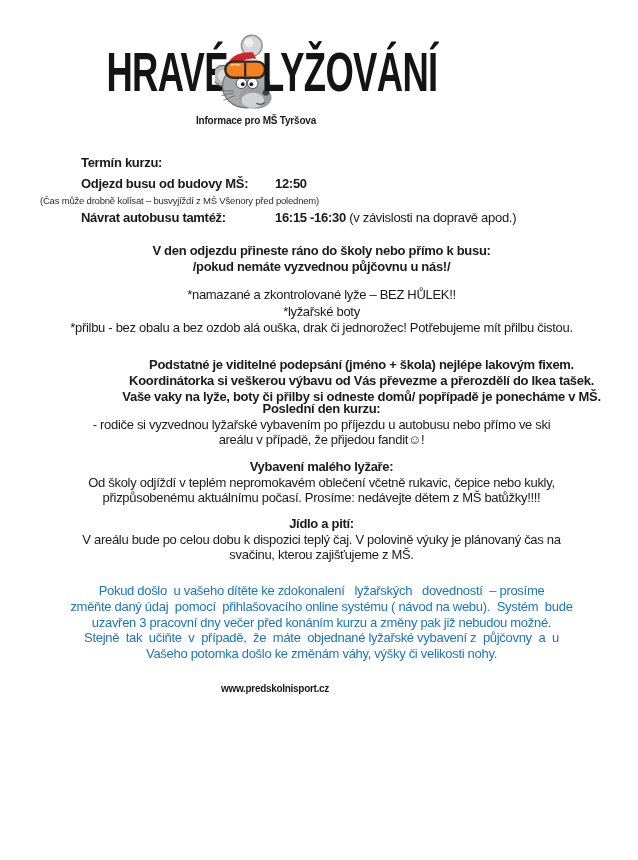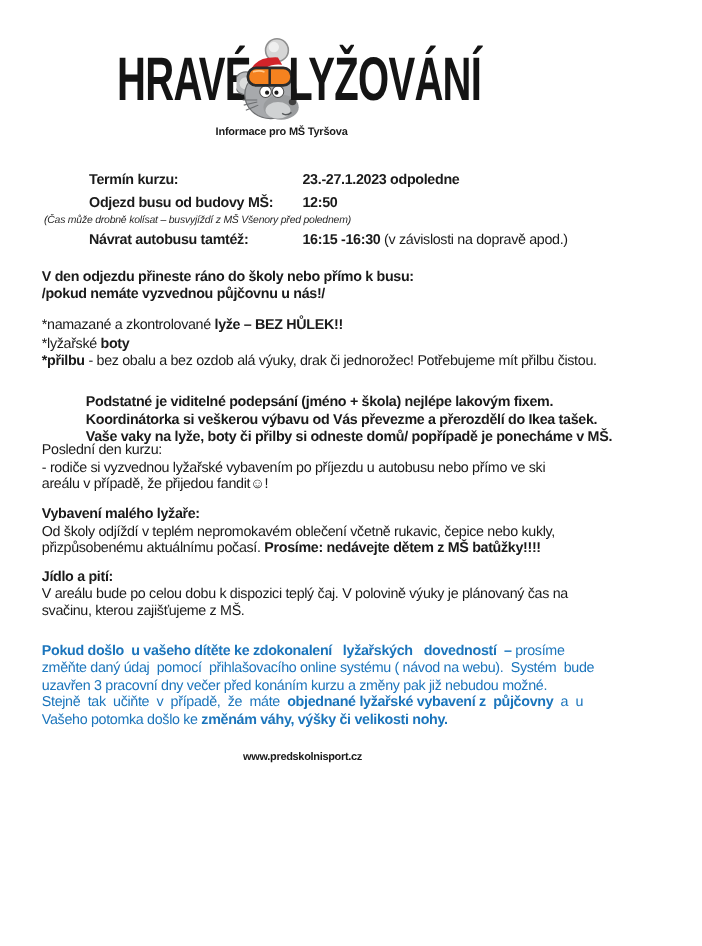--- a/index.html
+++ b/index.html
@@ -3,53 +3,53 @@
 <meta charset="utf-8">
 <style>
   * { margin:0; padding:0; box-sizing:border-box; }
   html,body { background:#ffffff; }
   .page {
     position:relative; width:638px; height:860px; background:#ffffff;
     font-family:"Liberation Sans","DejaVu Sans",sans-serif;
     color:#1a1a1a; overflow:hidden;
     font-size:13px; letter-spacing:-0.3px; line-height:15.6px;
   }
-  .b { font-weight:bold;margin-top:44px; }
+  .b { font-weight:normal;margin-top:44px; }
 
   
   .title-word{
     position:absolute; top:44px; font-size:56px; line-height:56px;
     font-weight:bold; color:#141414; letter-spacing:-1px; white-space:nowrap;
   }
   .tw-left  { right:410px; transform:scaleX(0.65); transform-origin:right center; }
   .tw-right { left:262px;  transform:scaleX(0.65); transform-origin:left  center; }
   .mascot { position:absolute; left:215px; top:34px; width:66px; height:76px; }
   .subtitle{
     position:absolute; top:97px; left:0; width:512px; text-align:center;
     font-weight:bold; font-size:10px; letter-spacing:-0.2px;margin-top:16px;
   }
 
   
   .schedule { position:absolute; left:40px; top:152px; width:565px; }
   .sched-row { display:flex; height:21px; line-height:21px; }
   .sched-label { width:194px; font-weight:bold; flex:0 0 194px;margin-left:41px; }
   .sched-value { font-weight:bold; }
-  .sched-note { font-size:9.5px; line-height:13px; letter-spacing:-0.2px; color:#2a2a2a;font-style:italic; }
+  .sched-note { font-size:9.5px; line-height:13px; letter-spacing:-0.2px; color:#2a2a2a; }
   .sched-rest { font-weight:normal; }
 
   
-  .sec { position:absolute; left:38px; width:567px; }
+  .sec { position:absolute; left:38px; width:567px;text-align:center; }
   .sec-departure { top:243px; }
   .sec-departure div { font-weight:bold; line-height:15.5px; }
   .sec-checklist { top:287px; }
   .sec-checklist .cl-line { line-height:16.6px; }
   .sec-marking { top:357px;margin-left:40px; }
   .sec-marking div { font-weight:bold; line-height:16px; }
   .sec-lastday { top:401px; }
-  .sec-lastday .h { font-weight:normal; }
+  .sec-lastday .h { font-weight:bold; }
   .sec-equipment { top:459px; line-height:15.7px; }
   .sec-equipment .h { font-weight:bold; }
   .sec-food { top:516px; line-height:15.5px; }
   .sec-food .h { font-weight:bold; }
   .sec-notice { top:583px; line-height:15.8px; white-space:pre-wrap; }
   .footer {
     position:absolute; top:681px; left:0; width:550px; text-align:center;
     font-weight:bold; font-size:10px;
   }
 </style>
@@ -93,42 +93,41 @@
     </svg>
 
     <div class="title-word tw-right">LYŽOVÁNÍ</div>
 
     <div class="subtitle">Informace pro MŠ Tyršova</div>
   </div>
 
   <div class="schedule">
     <div class="sched-row">
       <span class="sched-label">Termín kurzu:</span>
-      <span class="sched-value">23.-27.1.2023 odpoledne</span>
     </div>
     <div class="sched-row">
       <span class="sched-label">Odjezd busu od budovy MŠ:</span>
       <span class="sched-value">12:50</span>
     </div>
     <div class="sched-note">(Čas může drobně kolísat – busvyjíždí z MŠ Všenory před polednem)</div>
     <div class="sched-row">
       <span class="sched-label">Návrat autobusu tamtéž:</span>
       <span class="sched-value"><span>16:15 -16:30</span><span class="sched-rest"> (v závislosti na dopravě apod.)</span></span>
     </div>
   </div>
 
   <div class="sec sec-departure">
     <div>V den odjezdu přineste ráno do školy nebo přímo k busu:</div>
     <div>/pokud nemáte vyzvednou půjčovnu u nás!/</div>
   </div>
 
   <div class="sec sec-checklist">
     <div class="cl-line"><span>*namazané a zkontrolované </span><span class="b">lyže – BEZ HŮLEK!!</span></div>
     <div class="cl-line"><span>*lyžařské </span><span class="b">boty</span></div>
-    <div class="cl-line"><span class="b">*přilbu</span><span>  - bez obalu a bez ozdob alá výuky, drak či jednorožec! Potřebujeme mít přilbu čistou.</span></div>
+    <div class="cl-line"><span class="b">*přilbu</span><span>  - bez obalu a bez ozdob alá ouška, drak či jednorožec! Potřebujeme mít přilbu čistou.</span></div>
   </div>
 
   <div class="sec sec-marking">
     <div>Podstatné je viditelné podepsání (jméno + škola) nejlépe lakovým fixem.</div>
     <div>Koordinátorka si veškerou výbavu od Vás převezme a přerozdělí do Ikea tašek.</div>
     <div>Vaše vaky na lyže, boty či přilby si odneste domů/ popřípadě je ponecháme v MŠ.</div>
   </div>
 
   <div class="sec sec-lastday">
     <div class="h">Poslední den kurzu:</div>

